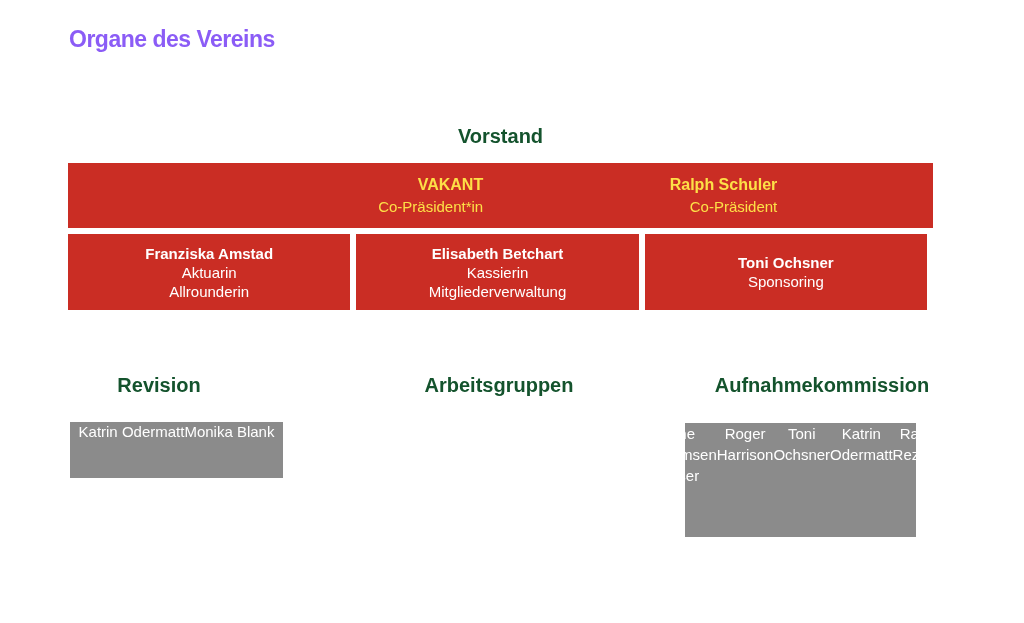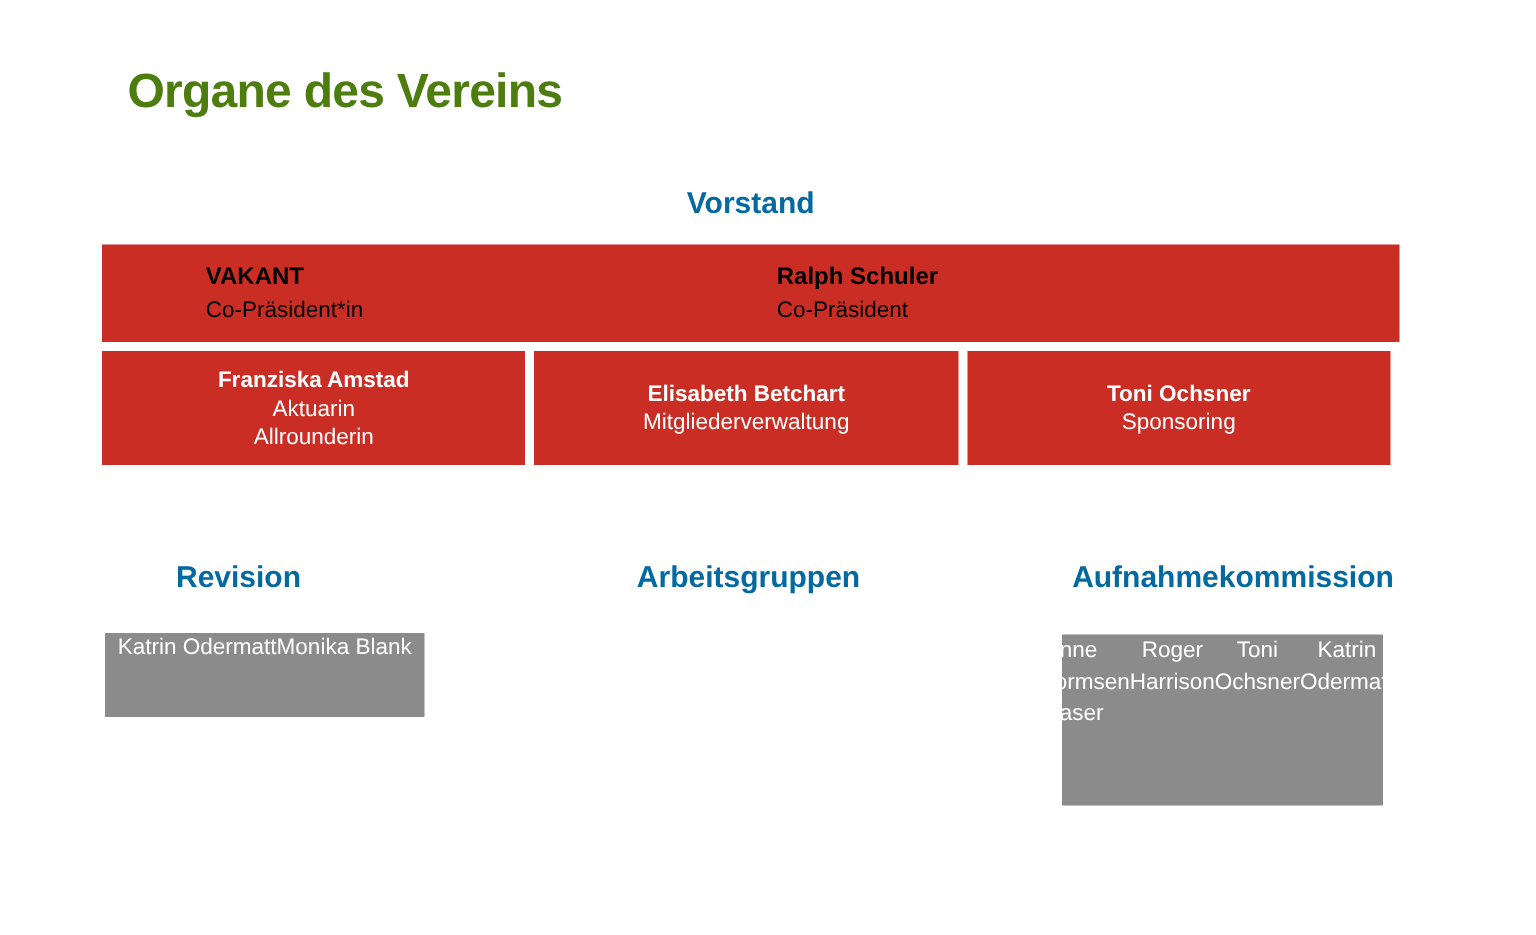--- a/index.html
+++ b/index.html
@@ -8,31 +8,31 @@
     width: 1024px;
     height: 623px;
     background: #ffffff;
     font-family: "Liberation Sans", sans-serif;
     overflow: hidden;
   }
   .title {
     position: absolute;
     left: 69px;
     top: 26px;
-    margin: 16px;
-    font-size: 32px;
+    margin: 0;
+    font-size: 23px;
     font-weight: 700;
-    color: #4d7c0f;
+    color: #8b5cf6;
     letter-spacing: -0.5px;
   }
   .heading {
     position: absolute;
     font-size: 20px;
     font-weight: 700;
-    color: #0369a1;
+    color: #14532d;
     text-align: center;
   }
   .vorstand-heading { left: 68px; width: 865px; top: 125px; }
   .revision-heading { left: 52px;  width: 214px; top: 374px; }
   .arbeitsgruppen-heading { left: 392px; width: 214px; top: 374px; }
   .aufnahmekommission-heading { left: 690px; width: 264px; top: 374px; }
 
   .banner {
     position: absolute;
     left: 68px;
@@ -41,22 +41,22 @@
     height: 65px;
     background: #CA2D24;
   }
   .pres {
     position: absolute;
     top: 0;
     height: 100%;
     display: flex;
     flex-direction: column;
     justify-content: center;
-    text-align: left;
-    color: #000000;
+    text-align: right;
+    color: #fde047;
     line-height: 22px;
   }
   .pres-left  { left: 8%;  width: 40%; }
   .pres-right { left: 52%; width: 30%; }
   .pres .name { font-size: 16px; font-weight: 700; }
   .pres .role { font-size: 15px; }
 
   .members-row {
     position: absolute;
     left: 68px;
@@ -102,26 +102,25 @@
     top: 422px;
     width: 214px;
     display: flex;
     flex-direction: column;
     gap: 6px;
   }
   .ag-box { height: 53px; }
   .ag-box .group-title { font-weight: 700; }
   .ak-box {
     position: absolute;
-    left: 708px;
+    left: 685px;
     top: 423px;
-    width: 170px;
+    width: 231px;
     height: 114px;
     line-height: 21px;
-    padding-left: 44px;
   }
 </style>
 </head>
 <body>
 
 <div class="canvas">
 
   <h1 class="title">Organe des Vereins</h1>
 
   <div class="heading vorstand-heading">Vorstand</div>
@@ -138,20 +137,21 @@
   </div>
 
   <div class="members-row">
     <div class="member-box">
       <div class="name">Franziska Amstad</div>
       <div class="role">Aktuarin</div>
       <div class="role">Allrounderin</div>
     </div>
     <div class="member-box">
       <div class="name">Elisabeth Betchart</div>
+      <div class="role">Kassierin</div>
       <div class="role">Mitgliederverwaltung</div>
     </div>
     <div class="member-box">
       <div class="name">Toni Ochsner</div>
       <div class="role">Sponsoring</div>
     </div>
   </div>
 
   <div class="heading revision-heading">Revision</div>
   <div class="gray-box revision-box">

